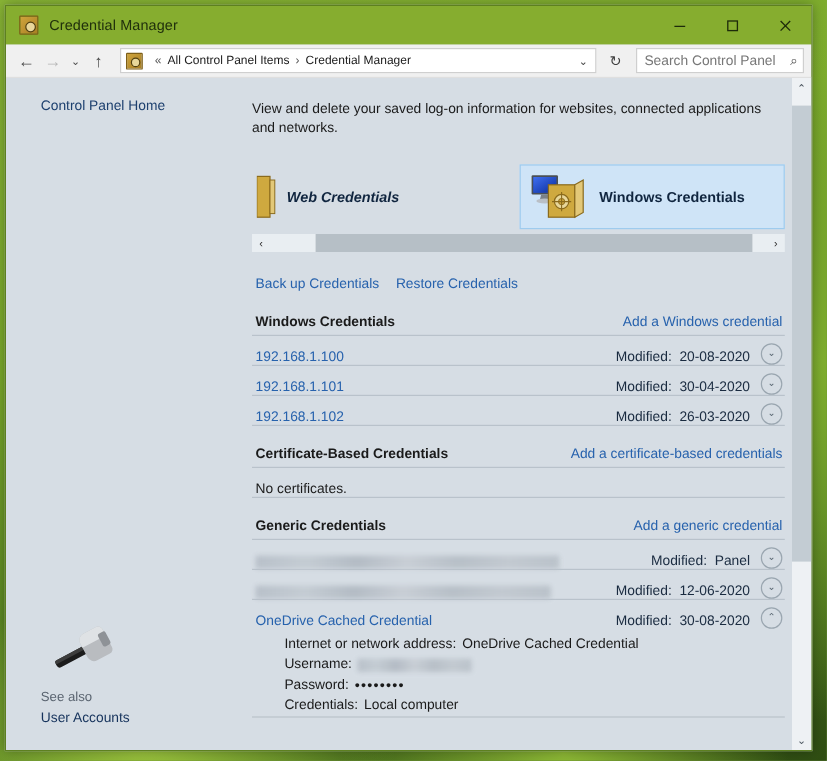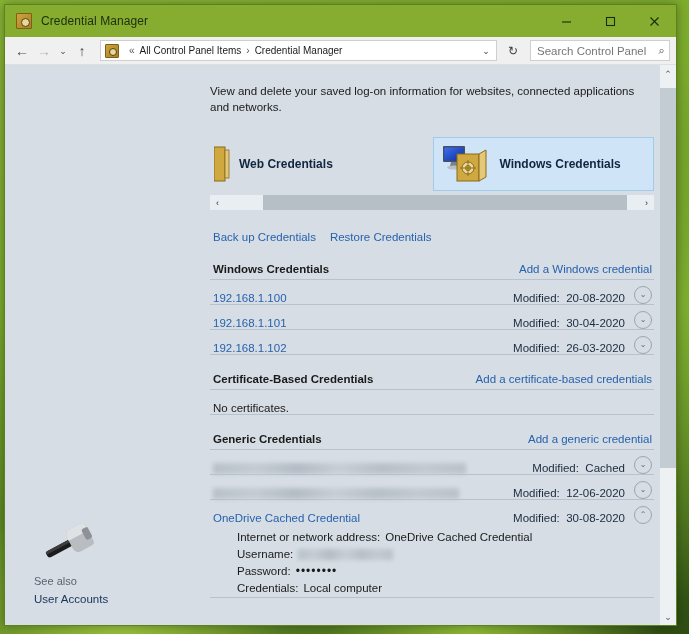--- a/index.html
+++ b/index.html
@@ -110,21 +110,21 @@
   }
   h1#page-title{
     font-size:15.5px;font-weight:normal;color:#2c5d96;margin:0 0 11px 0;
   }
   #page-desc{font-size:11.5px;color:#1a1a1a;line-height:16px;margin:0 0 22px 0;max-width:432px;}
   
   #tiles{display:flex;height:54px;margin-bottom:0;position:relative;}
   .tile{
     display:flex;align-items:center;box-sizing:border-box;
   }
-  #tile-web{width:225px;padding-left:4px;}
+  #tile-web{width:225px;padding-left:4px;font-style:italic;}
   #tile-win{
     width:222px;margin-left:0;background:#cfe4f7;border:1px solid #9ecbee;
     padding-left:8px;
   }
   .tile-label{font-size:12px;font-weight:bold;color:#10253f;margin-left:9px;}
   .vault-sm{width:16px;height:38px;flex:0 0 16px;}
   .vault-win{width:48px;height:40px;flex:0 0 48px;position:relative;}
   
   #hscroll{
     height:15px;margin:4px 0 0 0;background:#e9eef2;display:flex;align-items:center;
@@ -225,20 +225,21 @@
 
     <div id="searchbox">
       <input id="search-input" type="text" placeholder="Search Control Panel" style="">
       <span class="srch-icon">⌕</span>
     </div>
   </div>
 
   <div id="body">
 
     <div id="sidebar">
+      <div id="cp-home">Control Panel Home</div>
       <div id="seealso-wrap">
         <svg id="hammer" viewBox="0 0 66 50">
           <g transform="rotate(-28 33 25)">
             <rect x="10" y="22" width="34" height="7" rx="3" fill="#1c1c1c"></rect>
             <rect x="10" y="22" width="34" height="3" rx="1.5" fill="#3d3d3d"></rect>
             <path d="M42 13 h12 a4 4 0 0 1 4 4 v17 a4 4 0 0 1 -4 4 h-12 a6 6 0 0 1 -6 -6 v-13 a6 6 0 0 1 6 -6 z" fill="#b9bcc0"></path>
             <path d="M42 13 h12 a4 4 0 0 1 4 4 v6 h-22 v-4 a6 6 0 0 1 6 -6 z" fill="#dfe2e5"></path>
             <rect x="52" y="19" width="7" height="12" rx="2" fill="#8e9297"></rect>
           </g>
         </svg>
@@ -329,21 +330,21 @@
       </div>
 
       <div class="section" style="margin-top:18px;">
         <div class="sec-head">
           <span class="sec-title">Generic Credentials</span>
           <span class="sec-action">Add a generic credential</span>
         </div>
 
         <div class="row">
           <span class="blur" style="width:253px;"></span>
-          <span class="row-mod"><span>Modified:</span>&nbsp; <span>Cached</span></span>
+          <span class="row-mod"><span>Modified:</span>&nbsp; <span>Panel</span></span>
           <span class="chev-btn">⌄</span>
         </div>
 
         <div class="row">
           <span class="blur" style="width:246px;"></span>
           <span class="row-mod"><span>Modified:</span>&nbsp; <span>12-06-2020</span></span>
           <span class="chev-btn">⌄</span>
         </div>
 
         <div class="row" style="border-bottom:none;">

